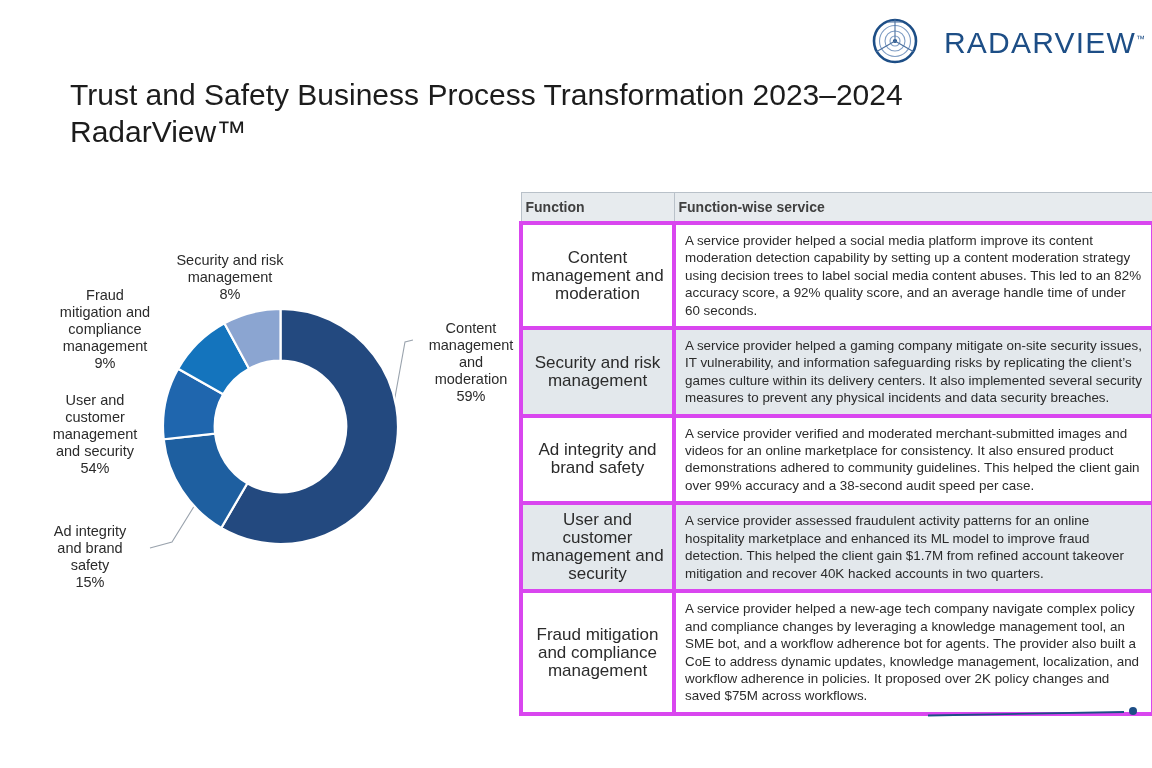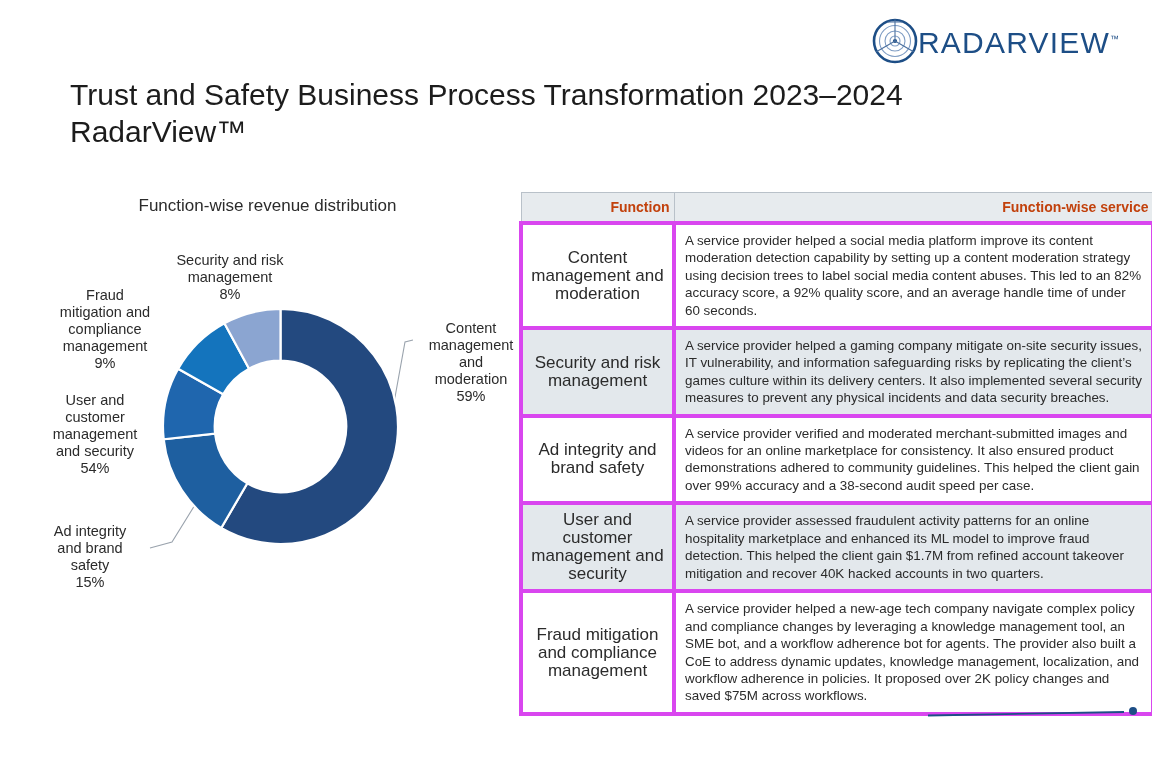--- a/index.html
+++ b/index.html
@@ -16,21 +16,21 @@
     overflow: hidden;
   }
 
   
   #radarview-logo {
     position: absolute;
     top: 18px;
     left: 872px;
     display: flex;
     align-items: center;
-    gap: 0;
+    gap: 26px;
   }
   #radarview-logo .rv-wordmark {
     font-size: 30px;
     letter-spacing: 1.2px;
     color: #1d4e86;
     font-family: "Liberation Sans", sans-serif;
     font-weight: 400;
     position: relative;
     white-space: nowrap;
   }
@@ -104,23 +104,23 @@
     font-size: 13px;
   }
   #function-table col.c-func { width: 153px; }
   #function-table col.c-svc  { width: 479px; }
 
   #function-table th {
     background: #e7ebee;
     border: 1px solid #b9c1c9;
     font-size: 14px;
     font-weight: bold;
-    color: #c2410c;
+    color: #404040;
     padding: 6px 4px;
-    text-align: right;
+    text-align: left;
     margin-top: 26px;
   }
   #function-table td {
     border: 4px solid #d946ef;
     vertical-align: middle;
     color: #2b2b2b;
   }
   #function-table td.fn-cell {
     text-align: center;
     padding: 6px 8px;
@@ -169,21 +169,20 @@
       <line x1="16" y1="4" x2="30" y2="4" stroke="#4a6f9e" stroke-width="1"></line>
     </svg>
   </span>
   <span class="rv-wordmark"><span>RADARVIEW</span><span class="rv-tm">™</span></span>
 </div>
 
 <div id="page-title">Trust and Safety Business Process Transformation 2023–2024 RadarView™</div>
 
 <div id="chart-panel">
 
-  <div id="chart-title">Function-wise revenue distribution</div>
 
   <svg class="leader" style="left:0;top:0;width:495px;height:470px;">
     <polyline points="393,150 385,152 360,290"></polyline>
     <polyline points="130,358 152,352 178,310"></polyline>
   </svg>
 
   <div id="donut-wrap">
     <svg id="donut-svg" width="237" height="237" viewBox="0 0 237 237">
       <g id="donut-slices">
           <path d="M 118.50000000000001 1 A 117.5 117.5 0 1 1 59.223263544784835 219.95205032535796 L 85.3050275850795 175.31314818220048 A 65.80000000000001 65.80000000000001 0 1 0 118.5 52.69999999999999 Z" fill="#23497f" stroke="#ffffff" stroke-width="2.2"></path>

